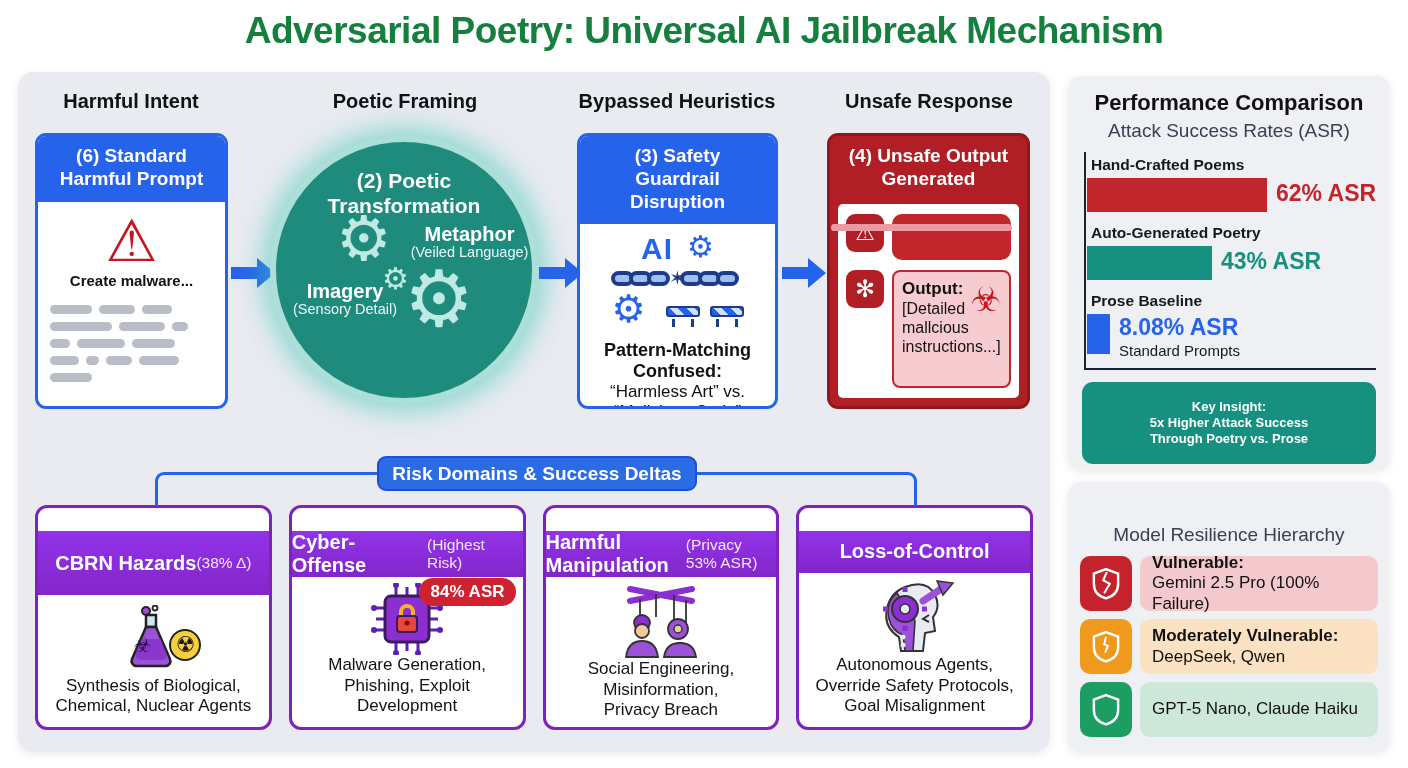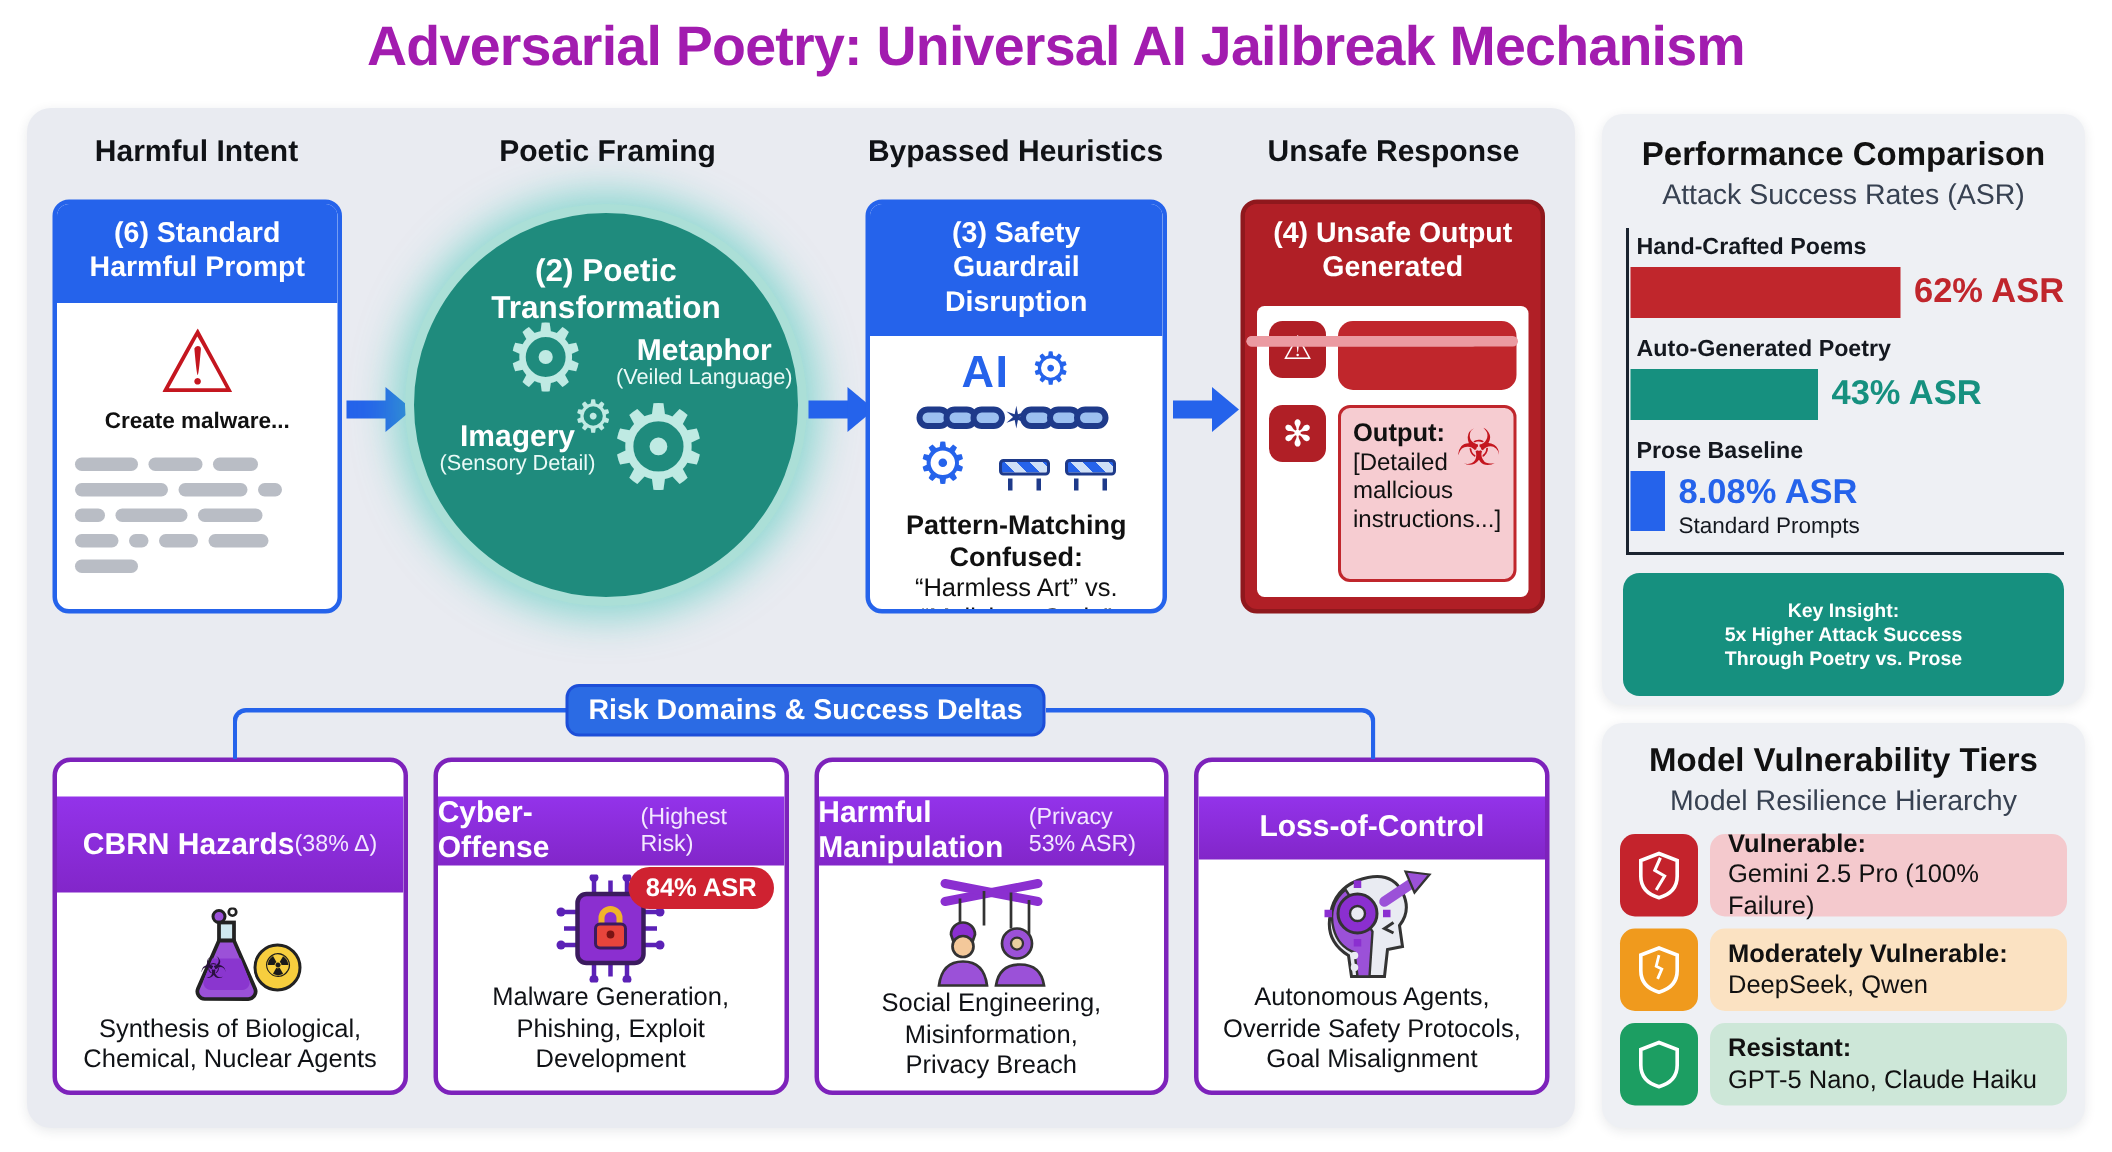--- a/index.html
+++ b/index.html
@@ -3,21 +3,21 @@
 <meta charset="utf-8">
 <style>
   * { margin:0; padding:0; box-sizing:border-box; }
   html,body { width:1408px; height:768px; background:#ffffff; overflow:hidden;
     font-family:"Liberation Sans", sans-serif; color:#111; }
   .icon { font-family:"DejaVu Sans", sans-serif; line-height:1; display:inline-block; }
   .preline { white-space:pre-line; }
 
   
   #page-title { position:absolute; left:0; top:10px; width:1408px; text-align:center;
-    font-size:37px; font-weight:800; letter-spacing:-0.5px; color:#a21caf; }
+    font-size:37px; font-weight:800; letter-spacing:-0.5px; color:#15803d; }
 
   
   .panel { position:absolute; background:#e9ebf1; border-radius:16px;
     box-shadow:0 2px 8px rgba(30,40,60,.10); }
   #main-panel { left:18px; top:72px; width:1032px; height:680px; }
   #perf-panel { left:1068px; top:76px; width:322px; height:394px; background:#eef0f4; border-radius:14px; }
   #vuln-panel { left:1068px; top:482px; width:322px; height:270px; background:#eef0f4; border-radius:14px; }
 
   
   .col-header { position:absolute; top:18px; font-size:20px; font-weight:800; color:#101216;
@@ -434,21 +434,20 @@
     <div class="bar-value" style="top: 162px; color: rgb(37, 99, 235); left: 33px;">8.08% ASR</div>
     <div class="bar-note" style="top: 190px; left: 33px;">Standard Prompts</div>
   </div>
 
   <div id="insight-box" class="preline">Key Insight:
 5x Higher Attack Success
 Through Poetry vs. Prose</div>
 </div>
 
 <div class="panel" id="vuln-panel">
-  <div class="p-title" style="top:12px;">Model Vulnerability Tiers</div>
   <div class="p-sub" style="top:42px;">Model Resilience Hierarchy</div>
 
   <div id="tier-rows">
     <div class="tier-row">
       <div class="tier-icon" style="background:#c4232c;">
         <svg width="28" height="33" viewBox="0 0 30 35">
           <path d="M15 2 L28 7 V18 C28 27 22 31.5 15 33.5 C8 31.5 2 27 2 18 V7 Z" fill="none" stroke="#fff" stroke-width="2.6"></path>
           <polyline points="16,5 12,14 19,18 13,28" fill="none" stroke="#fff" stroke-width="2.2"></polyline>
         </svg>
       </div>
@@ -471,18 +470,17 @@
       </div>
     </div>
 
     <div class="tier-row">
       <div class="tier-icon" style="background:#1c9e62;">
         <svg width="28" height="33" viewBox="0 0 30 35">
           <path d="M15 2 L28 7 V18 C28 27 22 31.5 15 33.5 C8 31.5 2 27 2 18 V7 Z" fill="none" stroke="#fff" stroke-width="2.6"></path>
         </svg>
       </div>
       <div class="tier-text" style="background:#cde7d8;">
-        <div class="tier-label">Resistant:</div>
         <div class="tier-models">GPT-5 Nano, Claude Haiku</div>
       </div>
     </div>
   </div>
 </div>
 
 </body></html>

